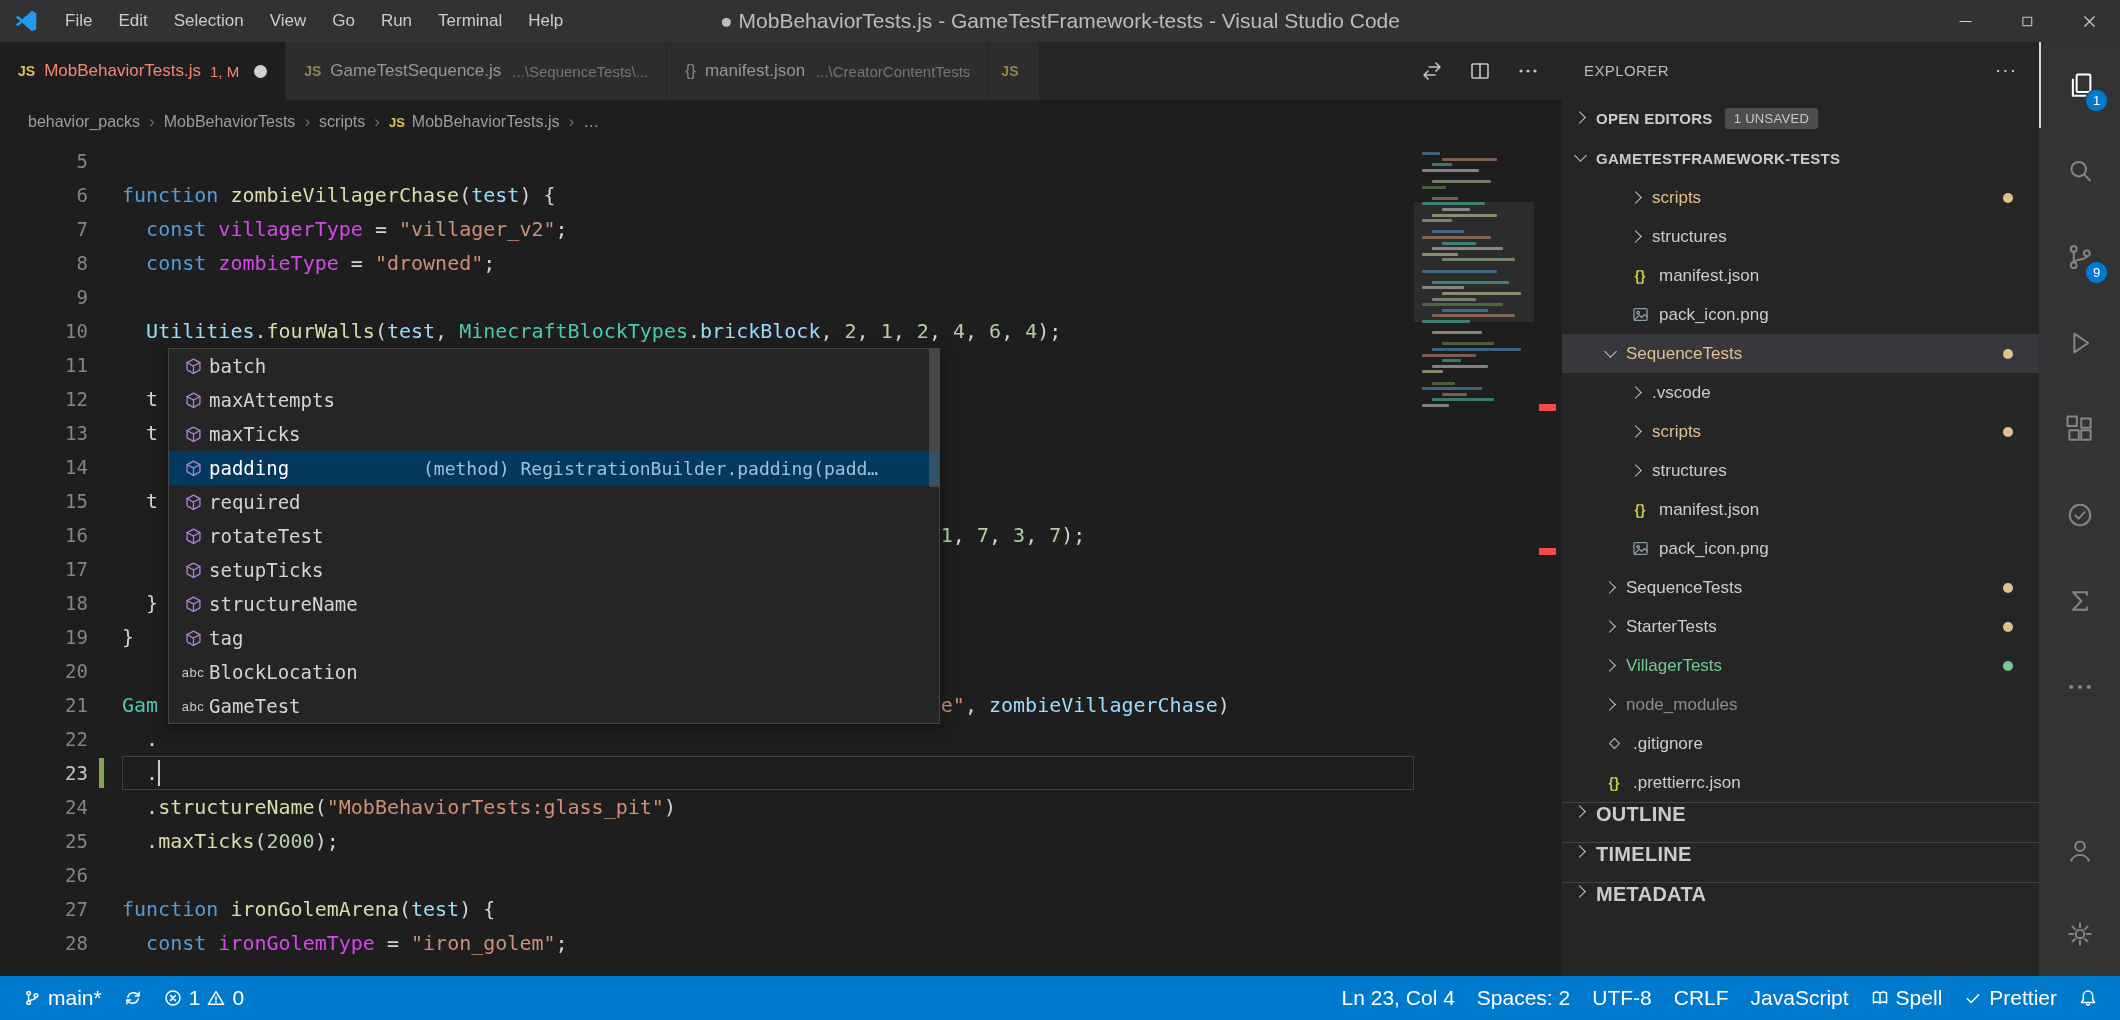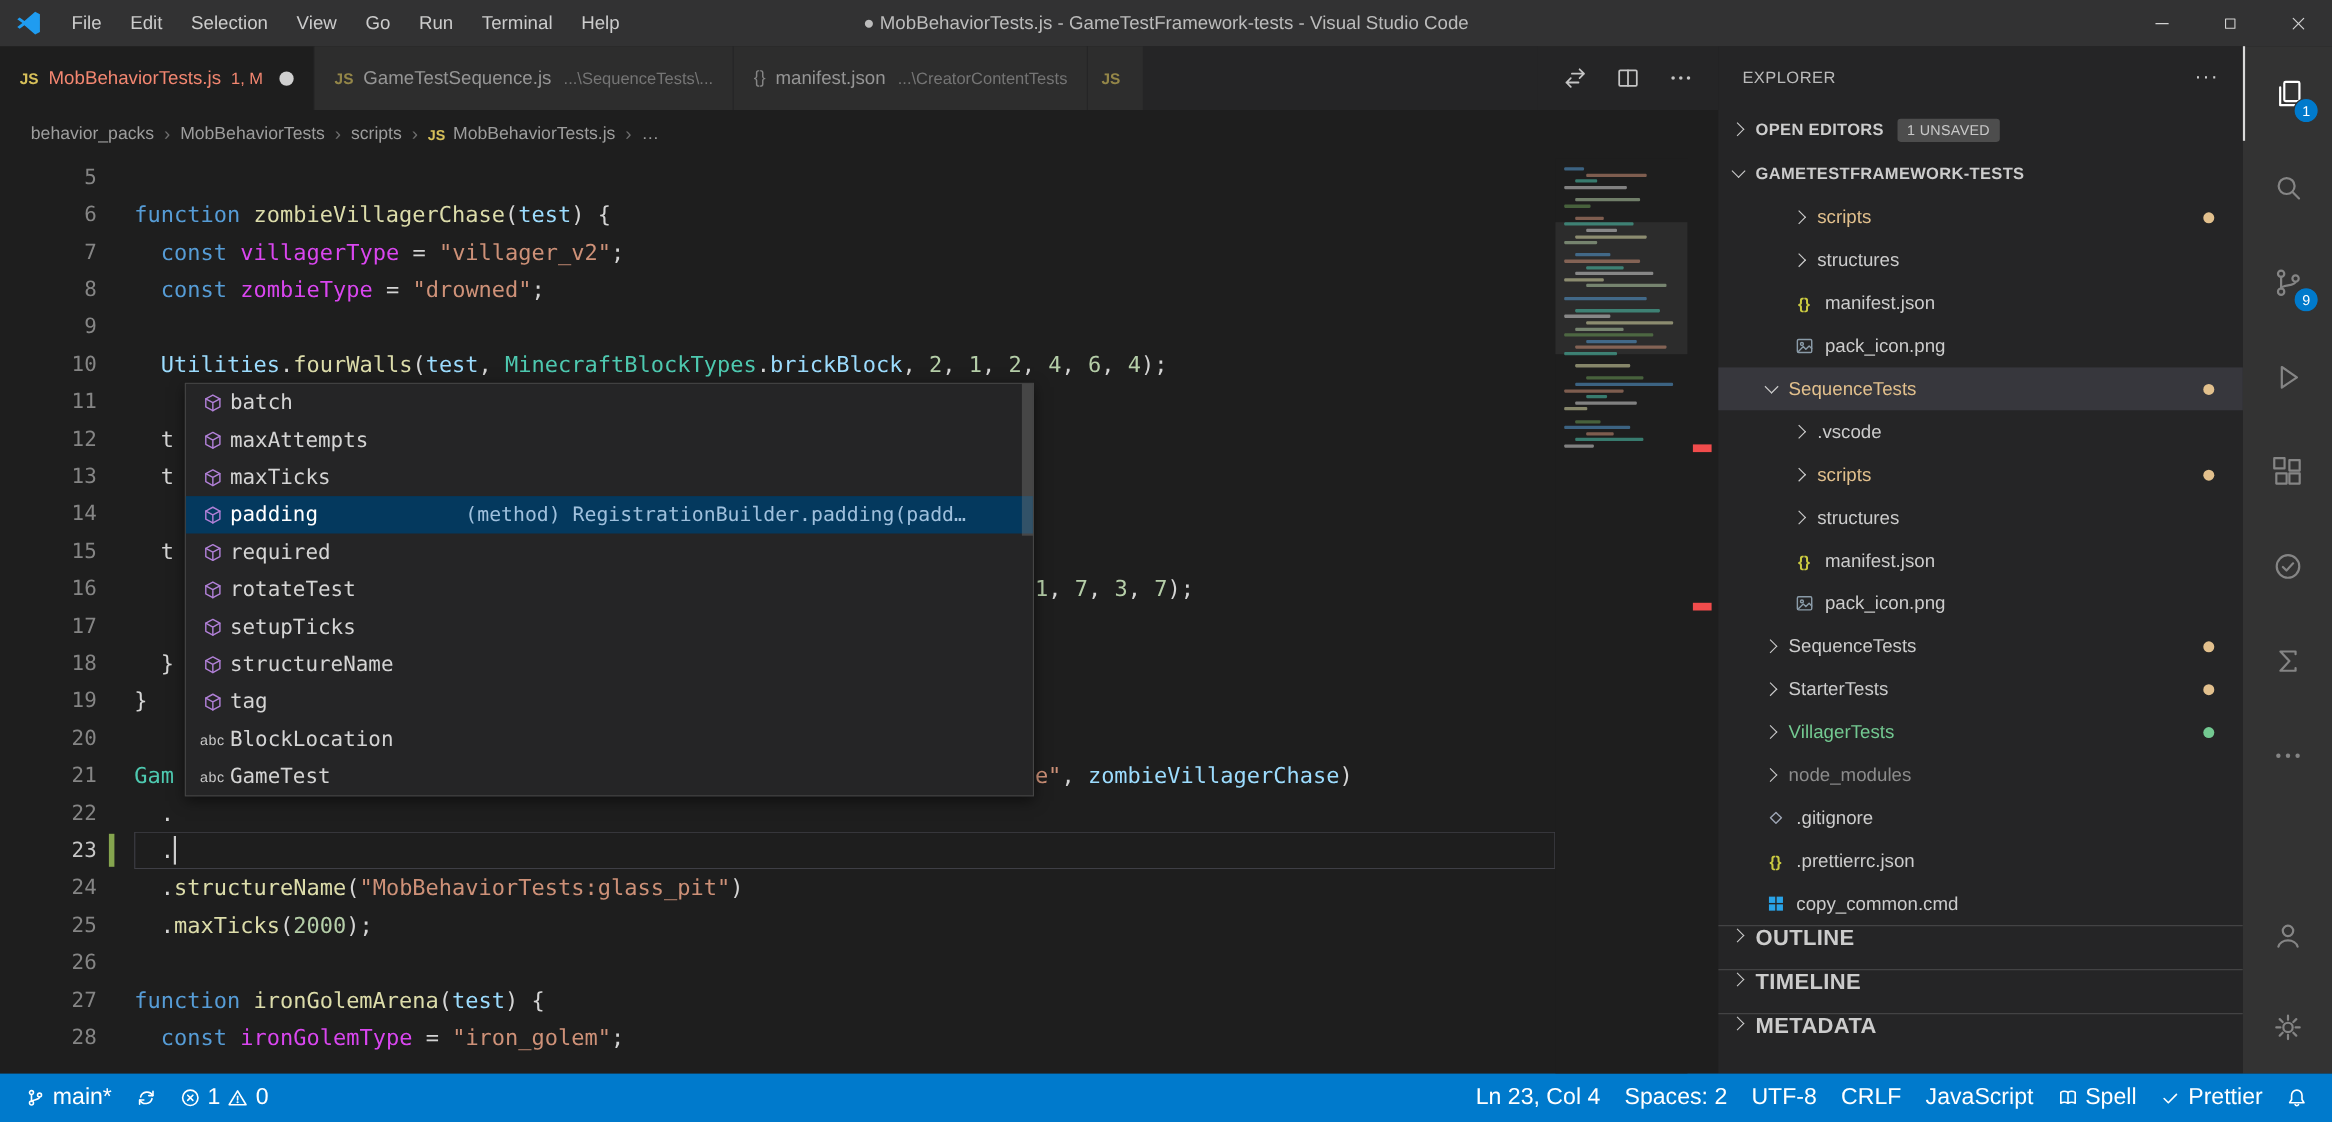--- a/index.html
+++ b/index.html
@@ -6,21 +6,21 @@
 html,body{width:2120px;height:1020px;}
 body{background:#1e1e1e;font-family:"Liberation Sans","DejaVu Sans",sans-serif;color:#ccc;overflow:hidden;}
 svg{display:block;}
 #window{width:2120px;height:1020px;display:flex;flex-direction:column;background:#1e1e1e;}
 
 
 #titlebar{flex:none;height:42px;background:#323233;display:flex;align-items:center;position:relative;}
 #vscode-logo{width:52px;height:42px;display:flex;align-items:center;justify-content:center;}
 #menubar{display:flex;height:42px;position:relative;z-index:2;}
 .menu-item{padding:0 13px;line-height:42px;font-size:17px;color:#cccccc;cursor:default;}
-#title-text{position:absolute;left:0;right:0;text-align:center;font-size:17px;color:#bcbcbc;pointer-events:none;}
+#title-text{position:absolute;left:0;right:0;text-align:center;font-size:21px;color:#bcbcbc;pointer-events:none;}
 #win-controls{margin-left:auto;display:flex;height:42px;position:relative;z-index:2;}
 .win-btn{width:62px;display:flex;align-items:center;justify-content:center;color:#d2d2d2;}
 
 
 #main{flex:1;display:flex;min-height:0;}
 #editor-col{flex:1;min-width:0;display:flex;flex-direction:column;background:#1e1e1e;}
 
 
 #tabbar{flex:none;height:58px;background:#252526;display:flex;}
 #tabs{display:flex;flex:1;min-width:0;overflow:hidden;}
@@ -484,31 +484,20 @@
               </svg>
             </span>
             <span class="tree-label">.gitignore</span>
           </div>
           <div class="tree-row" style="padding-left: 40px;">
             <span class="fi">
               <span class="fi-json">{}</span>
             </span>
             <span class="tree-label">.prettierrc.json</span>
           </div>
-          <div class="tree-row" style="padding-left: 40px;">
-            <span class="fi">
-              <svg width="17" height="17" viewBox="0 0 16 16">
-                <rect x="2" y="2" width="5.4" height="5.4" fill="#29a3e8"></rect>
-                <rect x="8.6" y="2" width="5.4" height="5.4" fill="#29a3e8"></rect>
-                <rect x="2" y="8.6" width="5.4" height="5.4" fill="#29a3e8"></rect>
-                <rect x="8.6" y="8.6" width="5.4" height="5.4" fill="#29a3e8"></rect>
-              </svg>
-            </span>
-            <span class="tree-label">copy_common.cmd</span>
-          </div>
         </div>
       <div id="sb-panels">
           <div class="sb-panel">
             <span class="chev collapsed"></span>
             <span>OUTLINE</span>
           </div>
           <div class="sb-panel">
             <span class="chev collapsed"></span>
             <span>TIMELINE</span>
           </div>

